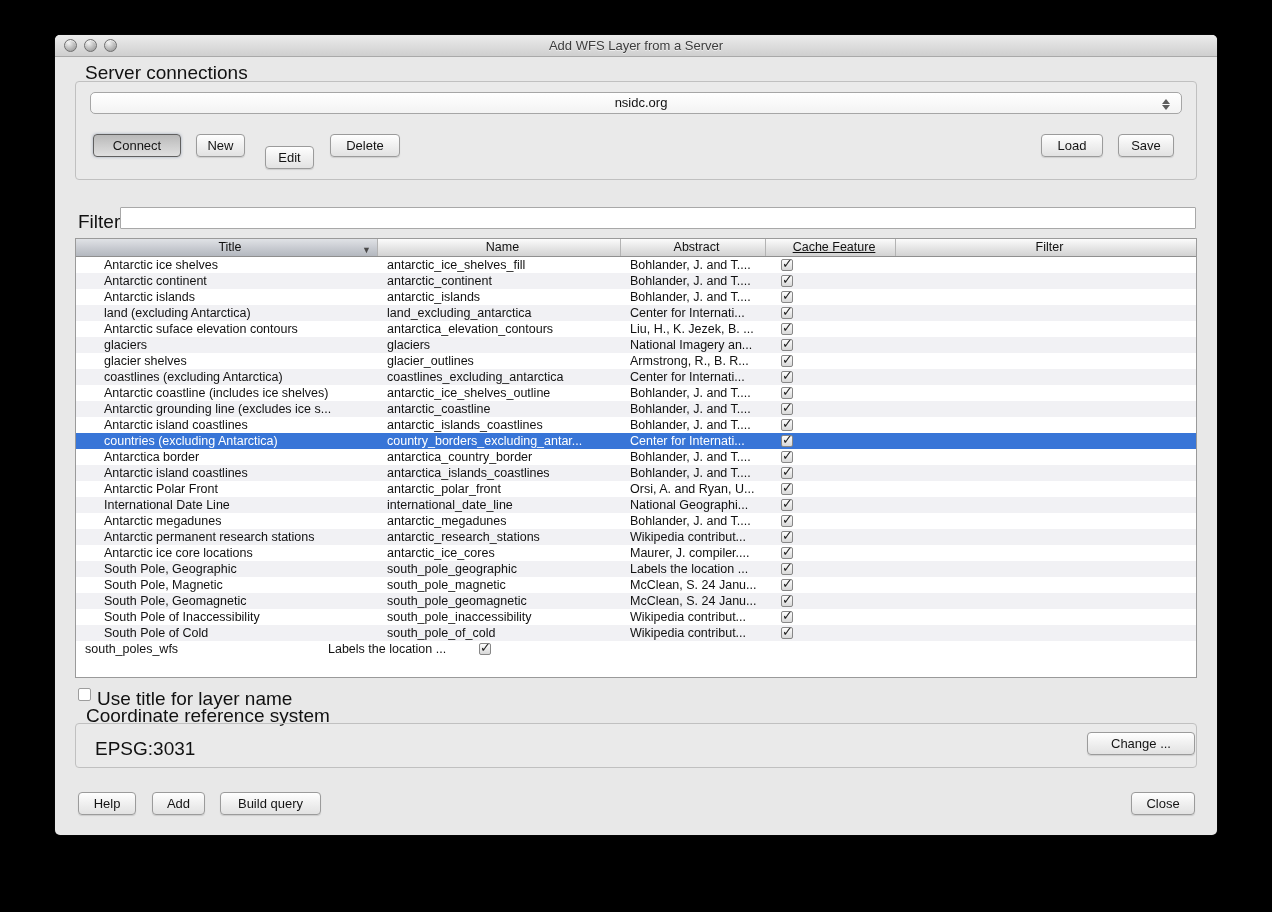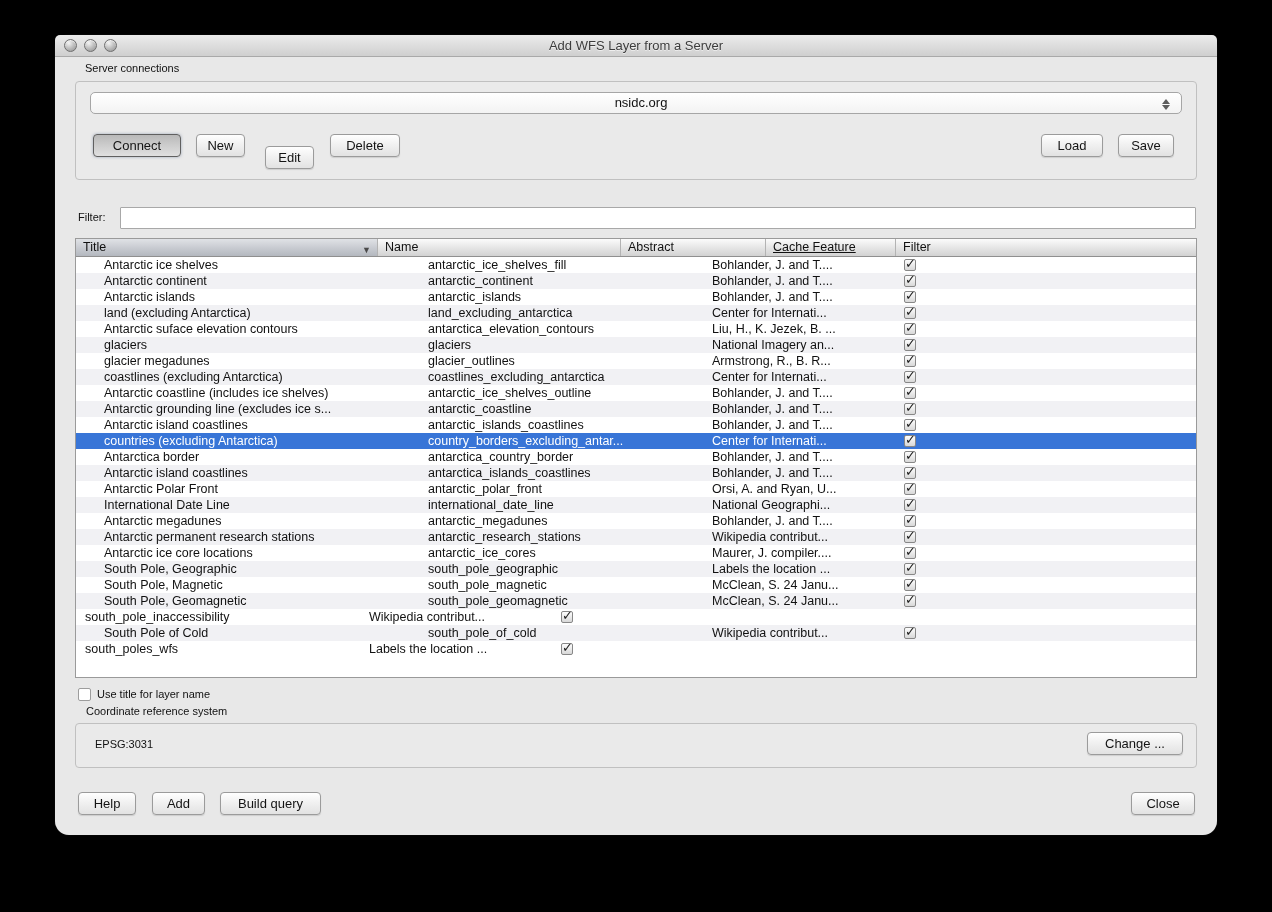--- a/index.html
+++ b/index.html
@@ -1,21 +1,21 @@
 <!DOCTYPE html>
 <html><head>
 <meta charset="utf-8">
 <style>
   * { margin:0; padding:0; box-sizing:border-box; }
   html,body { width:1272px; height:912px; background:#000; font-family:"Liberation Sans","DejaVu Sans",sans-serif; }
   .screen { position:relative; width:1272px; height:912px; background:#000; overflow:hidden; }
 
   .window {
     position:absolute; left:55px; top:35px; width:1162px; height:800px;
-    background:#e8e8e8; border-radius:14px;
+    background:#e8e8e8; border-radius:5px;
     box-shadow:0 10px 40px rgba(0,0,0,.8), 0 0 1px rgba(255,255,255,.35);
     padding-left:47px;
   }
 
   
   .titlebar {
     position:absolute; left:0; top:0; width:100%; height:22px;
     background:linear-gradient(180deg,#ececec 0%,#dcdcdc 55%,#cfcfcf 100%);
     border-bottom:1px solid #a9a9a9; border-radius:5px 5px 0 0;
   }
@@ -24,21 +24,21 @@
     text-align:center; font-size:13px; color:#3c3c3c; text-shadow:0 1px 0 rgba(255,255,255,.6);
   }
   .lights { position:absolute; left:9px; top:4px; display:flex; gap:7px; }
   .light {
     width:13px; height:13px; border-radius:50%;
     background:radial-gradient(circle at 35% 28%, #f4f4f4 0%, #c2c2c2 45%, #8f8f8f 100%);
     border:1px solid #6f6f6f; box-shadow:inset 0 1px 1px rgba(255,255,255,.7);
   }
 
   
-  .label { position:absolute; font-size:11px; color:#111; }
+  .label { position:absolute; font-size:19px; color:#111; }
   .groupbox {
     position:absolute; border:1px solid #c0c0c0; border-radius:4px;
     background:rgba(255,255,255,.12);
   }
   .btn {
     position:absolute; height:23px; border:1px solid #9b9b9b; border-radius:4px;
     background:linear-gradient(180deg,#ffffff 0%,#f1f1f1 45%,#e2e2e2 100%);
     font-size:13px; color:#141414; text-align:center; cursor:default;
     box-shadow:0 1px 1px rgba(0,0,0,.12);
     font-family:"Liberation Sans","DejaVu Sans",sans-serif;
@@ -71,32 +71,32 @@
 
   
   .table {
     position:absolute; left:20px; top:203px; width:1122px; height:440px;
     background:#fff; border:1px solid #9a9a9a; overflow:hidden;
   }
   .thead { display:flex; height:18px; border-bottom:1px solid #8f8f8f;
     background:linear-gradient(180deg,#fbfbfb 0%,#e6e6e6 50%,#d2d2d2 100%); }
   .th {
     font-size:12.5px; color:#111; line-height:17px; padding-left:7px;
-    border-right:1px solid #b3b3b3; position:relative; white-space:nowrap; overflow:hidden;
+    border-right:1px solid #b3b3b3; position:relative; white-space:nowrap; overflow:hidden;text-align:center;
   }
   .th.sorted { background:linear-gradient(180deg,#e0e2e6 0%,#c7cad0 55%,#b4b8bf 100%); }
   .th .sort-arrow { position:absolute; right:6px; top:3px; font-size:9px; color:#4a4a4a; }
   .col-title    { width:302px; }
   .col-name     { width:243px; }
   .col-abstract { width:145px; }
   .col-cache    { width:130px;text-decoration:underline; }
   .col-filter   { flex:1; border-right:none; }
 
   .tbody { }
-  .tr { display:flex; height:16px; background:#fff;gap:41px; }
+  .tr { display:flex; height:16px; background:#fff; }
   .tr.alt { background:#f1f1f4; }
   .tr.selected { background:#3875d7; }
   .tr.selected .td { color:#fff; }
   .td {
     font-size:12.5px; color:#111; line-height:16px; white-space:nowrap; overflow:hidden;
   }
   .td.title    { width:302px; padding-left:28px; }
   .td.name     { width:243px; padding-left:9px; }
   .td.abstract { width:145px; padding-left:9px; }
   .td.cache    { width:130px; padding-left:15px; }
@@ -213,21 +213,21 @@
           <div class="tr alt">
         <div class="td title">glaciers</div>
         <div class="td name">glaciers</div>
         <div class="td abstract">National Imagery an...</div>
         <div class="td cache">
           <span class="cb checked"></span>
         </div>
         <div class="td filtercol"></div>
       </div>
           <div class="tr">
-        <div class="td title">glacier megadunes</div>
+        <div class="td title">glacier shelves</div>
         <div class="td name">glacier_outlines</div>
         <div class="td abstract">Armstrong, R., B. R...</div>
         <div class="td cache">
           <span class="cb checked"></span>
         </div>
         <div class="td filtercol"></div>
       </div>
           <div class="tr alt">
         <div class="td title">coastlines (excluding Antarctica)</div>
         <div class="td name">coastlines_excluding_antarctica</div>
@@ -357,20 +357,21 @@
           <div class="tr alt">
         <div class="td title">South Pole, Geomagnetic</div>
         <div class="td name">south_pole_geomagnetic</div>
         <div class="td abstract">McClean, S. 24 Janu...</div>
         <div class="td cache">
           <span class="cb checked"></span>
         </div>
         <div class="td filtercol"></div>
       </div>
           <div class="tr">
+        <div class="td title">South Pole of Inaccessibility</div>
         <div class="td name">south_pole_inaccessibility</div>
         <div class="td abstract">Wikipedia contribut...</div>
         <div class="td cache">
           <span class="cb checked"></span>
         </div>
         <div class="td filtercol"></div>
       </div>
           <div class="tr alt">
         <div class="td title">South Pole of Cold</div>
         <div class="td name">south_pole_of_cold</div>
@@ -390,21 +391,21 @@
       </div>
         </div>
     </div>
 
     <span class="opt-check"></span>
     <div class="label" style="left:42px; top:653px;">Use title for layer name</div>
     <div class="label" style="left:31px; top:670px;">Coordinate reference system</div>
 
     <div class="groupbox" style="left:20px; top:688px; width:1122px; height:45px;"></div>
     <div class="label" style="left:40px; top:703px;">EPSG:3031</div>
-    <button class="btn" style="left:1032px; top:697px; width:96px;">Change ...</button>
+    <button class="btn" style="left:1032px; top:697px; width:108px;">Change ...</button>
 
     <button class="btn" style="left:23px; top:757px; width:58px;">Help</button>
     <button class="btn" style="left:97px; top:757px; width:53px;">Add</button>
     <button class="btn" style="left:165px; top:757px; width:101px;">Build query</button>
     <button class="btn" style="left:1076px; top:757px; width:64px;">Close</button>
 
   </div>
 </div>
 
 </body></html>

